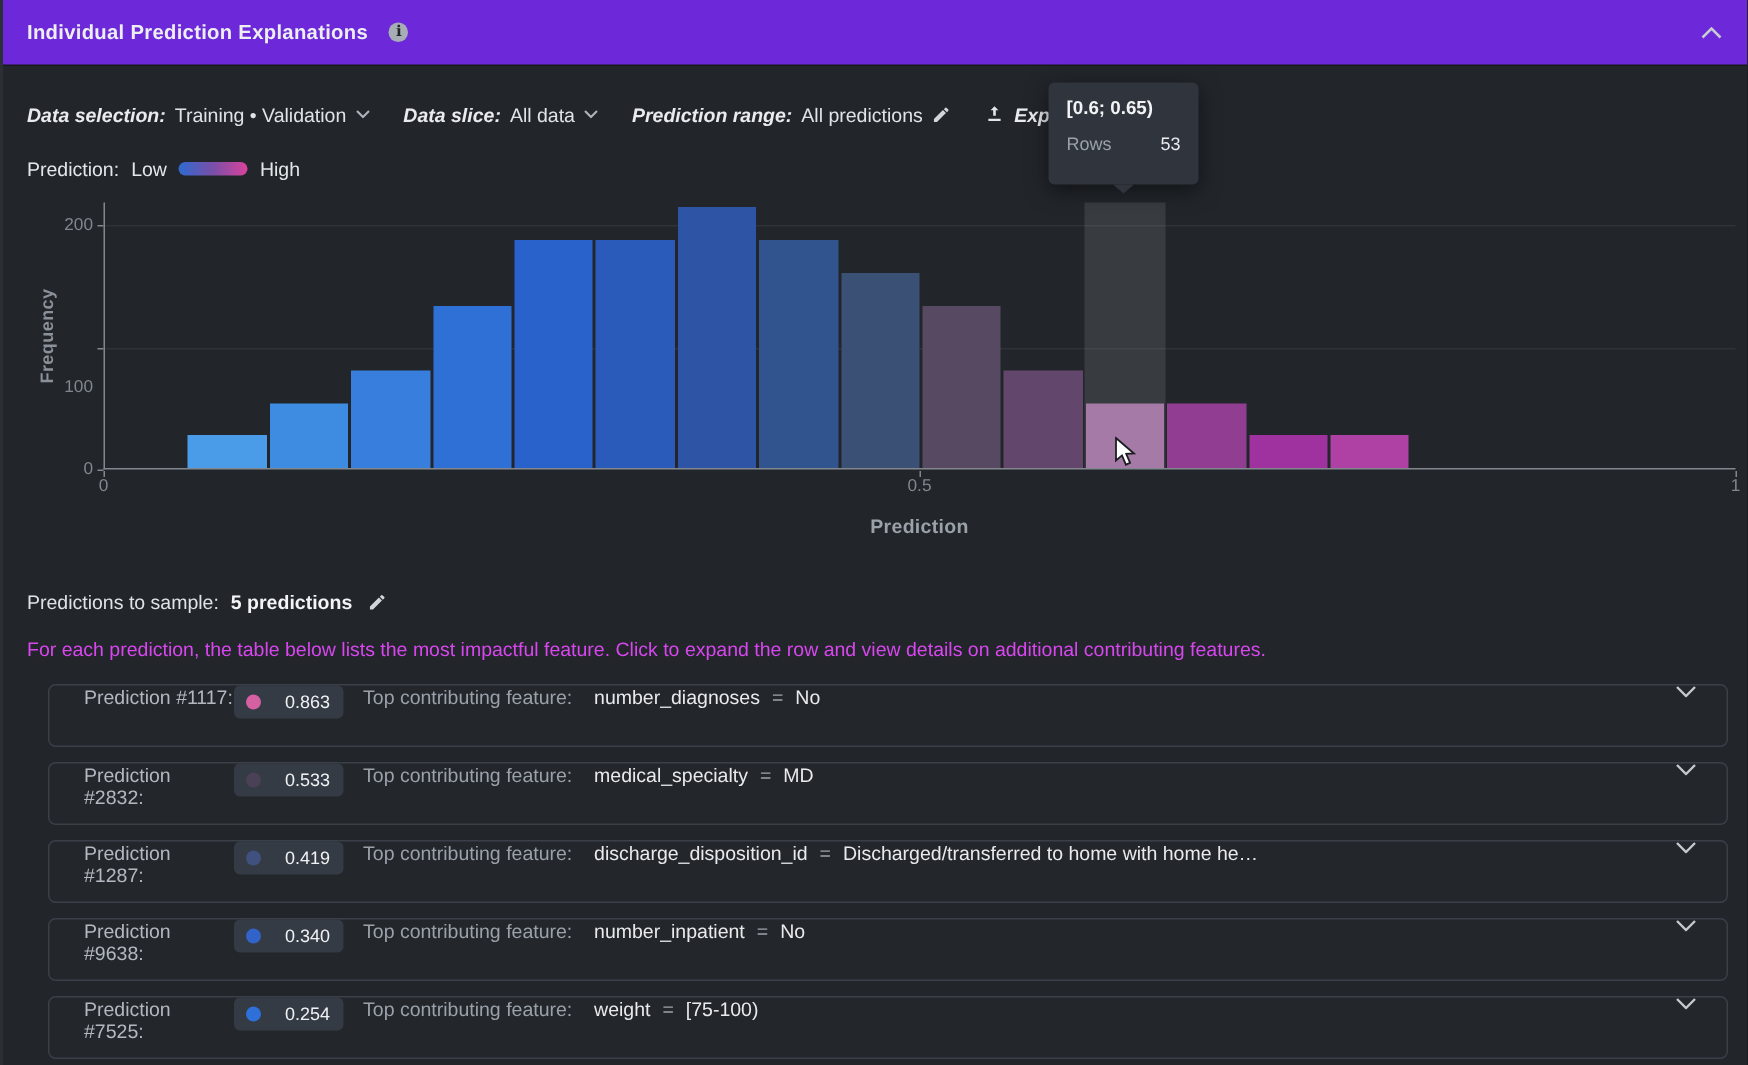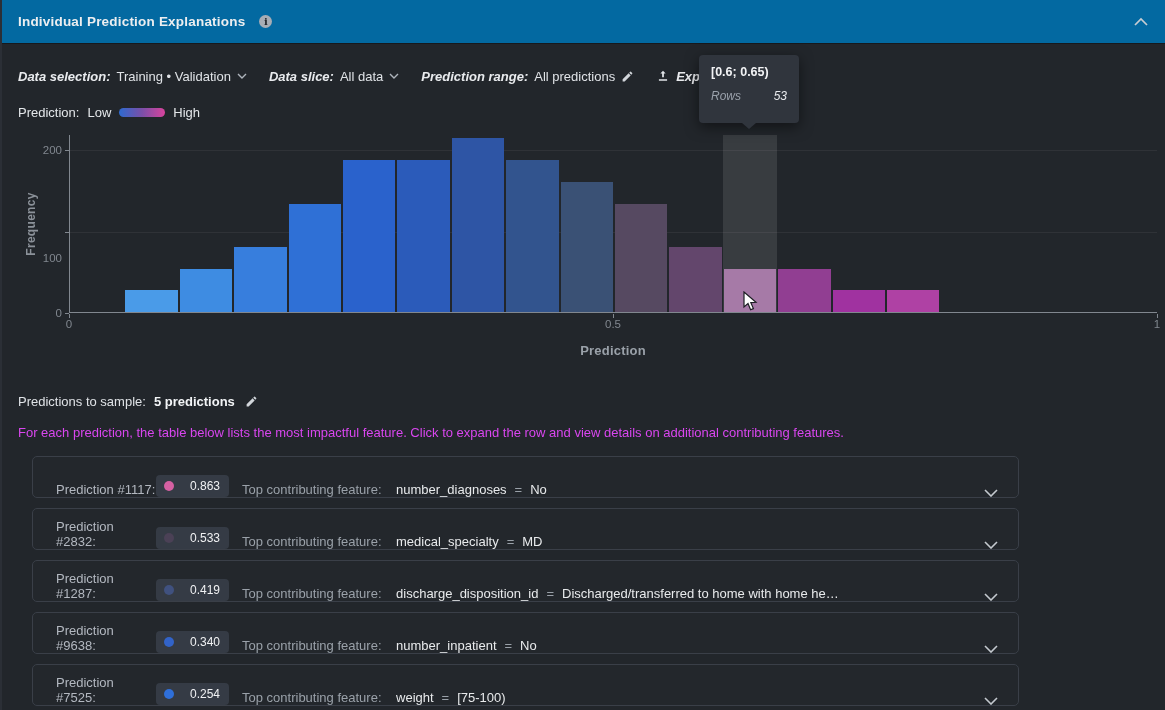--- a/index.html
+++ b/index.html
@@ -5,21 +5,21 @@
   * { box-sizing: border-box; margin: 0; padding: 0; }
   html,body { width:1165px; height:710px; background:#16181d; }
   body { font-family:"Liberation Sans","DejaVu Sans",sans-serif; }
   #panel {
     position:relative; width:1165px; height:710px; overflow:hidden;
     background:#22262B; border-left:2px solid #2b2f36;
   }
   
   #header {
     position:absolute; left:0; top:0; right:0; height:44px;
-    background:#0369a1; border-bottom:1px solid #17191d;
+    background:#6d28d9; border-bottom:1px solid #17191d;
     display:flex; align-items:center; padding:0 16px;
   }
   .panel-title { font-size:13.5px; font-weight:700; color:#eceef0; letter-spacing:.2px; }
   .info-badge {
     display:inline-flex; align-items:center; justify-content:center;
     width:13px; height:13px; border-radius:50%;
     background:#a7adb5; color:#22262b; font-size:10px; font-weight:700;
     margin-left:14px; font-family:"DejaVu Serif",serif; cursor:pointer;
   }
   .collapse-btn { margin-left:auto; display:flex; align-items:center; cursor:pointer; }
@@ -63,37 +63,37 @@
     position:absolute; left:697px; top:55px; width:100px; height:68px;
     background:#30353d; border-radius:4px; padding:10px 12px 9px;
     box-shadow:0 4px 14px rgba(0,0,0,.5); z-index:10;
   }
   #tooltip::after {
     content:""; position:absolute; left:43px; bottom:-6px;
     border-left:7px solid transparent; border-right:7px solid transparent;
     border-top:6px solid #30353d;
   }
   .tt-title { font-size:12.5px; font-weight:700; color:#f2f3f5; }
-  .tt-row { margin-top:10px; display:flex; justify-content:space-between; font-size:12px;font-style:italic; }
+  .tt-row { margin-top:10px; display:flex; justify-content:space-between; font-size:12px; }
   .tt-key { color:#9aa1ab; }
   .tt-val { color:#e8eaed; }
   #cursor { position:absolute; left:741px; top:291px; z-index:11; }
   
   #sampling {
     position:absolute; left:16px; top:394px; display:flex; align-items:center; gap:6px;
     font-size:13px; color:#dfe2e6;
   }
   .sampling-value { font-weight:700; color:#f2f4f6; margin-left:2px; }
   #description { position:absolute; left:16px; top:425px; font-size:13px; color:#d946ef; }
   
   #rows { position:absolute; left:30px; top:456px; width:1120px; }
   .pred-row {
-    position:absolute; left:0; width:987px; height:42px;
+    position:absolute; left:0; width:1120px; height:42px;
     border:1px solid #3a3f48; border-radius:5px; background:#23272c;
-    display:flex; align-items:flex-end; padding:0 20px 0 23px; cursor:pointer;
+    display:flex; align-items:flex-start; padding:0 20px 0 23px; cursor:pointer;
   }
   .pred-label { flex:0 0 100px; font-size:13px; color:#b3b8c0; }
   .score-badge {
     display:inline-flex; align-items:center; gap:16px; height:22px;
     background:#353b45; border-radius:4px; padding:0 9px 0 8px;
     font-size:12px; color:#f0f1f3;
   }
   .score-dot { width:10px; height:10px; border-radius:50%; }
   .feat-label { margin-left:13px; flex:0 0 146px; font-size:13px; color:#9aa1a9; }
   .feat-name { margin-left:8px; font-size:13px; color:#e8eaec; }

